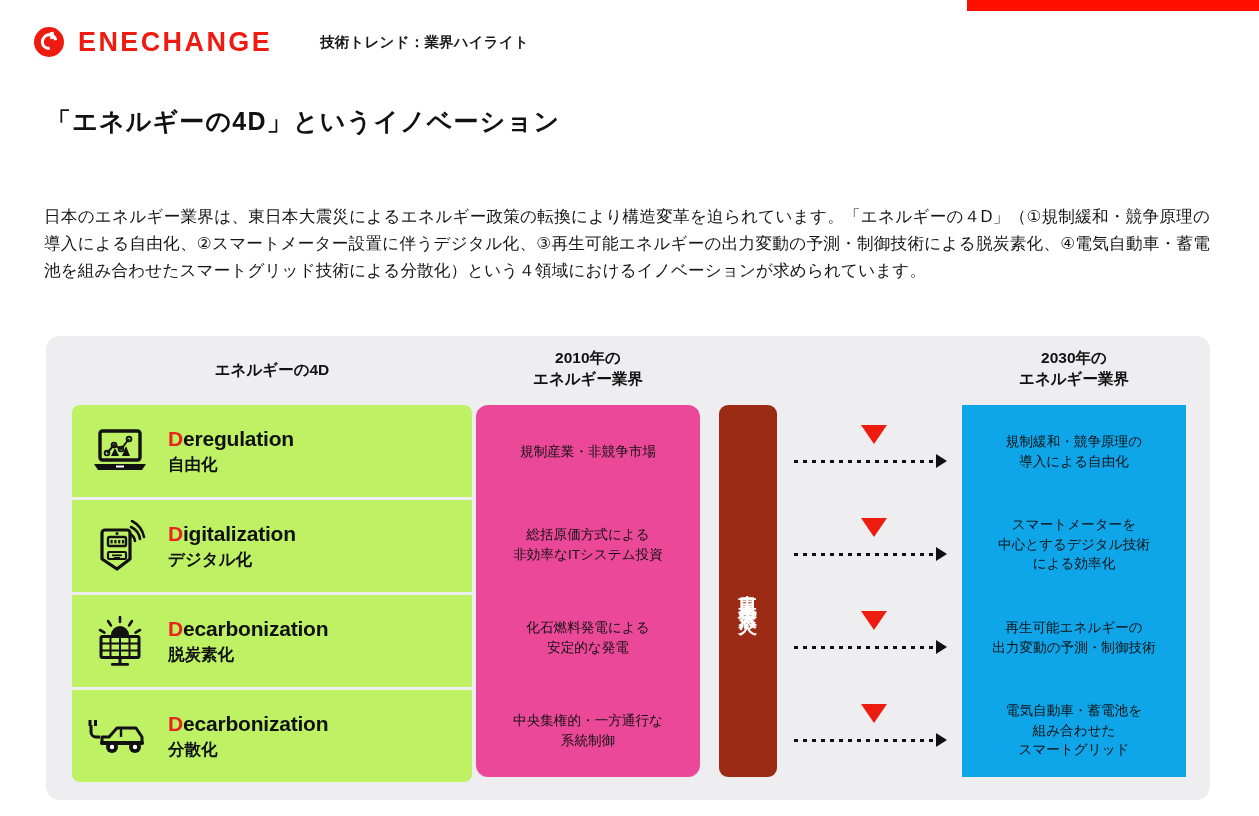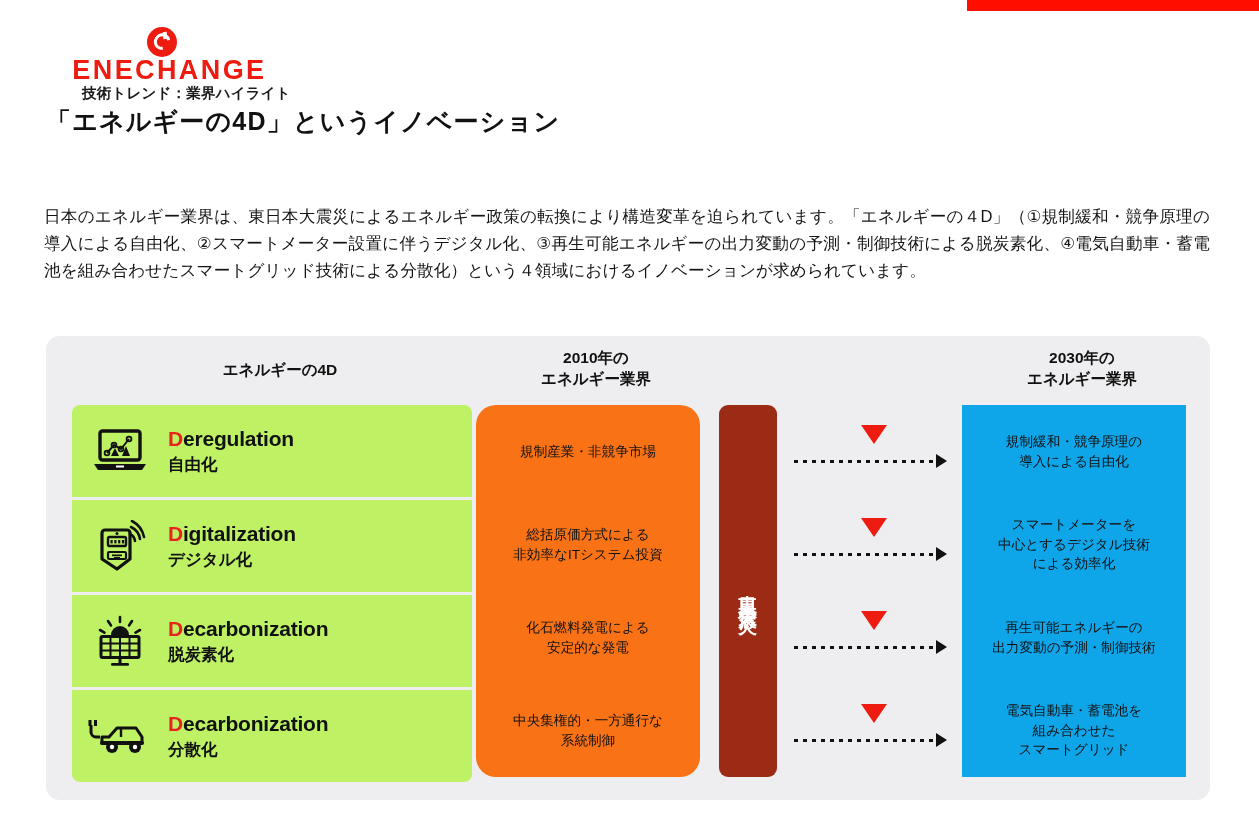--- a/index.html
+++ b/index.html
@@ -15,21 +15,21 @@
   
   .top-accent {
     position: absolute; top: 0; left: 967px;
     width: 292px; height: 11px;
     background: #ff0f00;
   }
 
   
   .header {
     position: absolute; top: 27px; left: 34px;
-    display: flex; align-items: center; flex-direction: column;
+    display: flex; align-items: center;
   }
   .logo-mark {
     width: 30px; height: 30px; border-radius: 50%;
     background: #ee1b10;
     position: relative; flex: 0 0 auto;
   }
   .logo-mark .ring {
     position: absolute; left: 7px; top: 6px;
     width: 16px; height: 17px;
     border: 3.5px solid #ffffff;
@@ -71,21 +71,21 @@
     letter-spacing: .1px;
   }
 
   
   .panel {
     position: absolute; left: 46px; top: 336px;
     width: 1164px; height: 464px;
     background: #eeeef0; border-radius: 14px;
   }
   .col-heads {
-    position: absolute; left: 8px; top: 10px; width: 100%; height: 56px; padding-left: 24px;
+    position: absolute; left: 0; top: 10px; width: 100%; height: 56px; padding-left: 24px;
   }
   .col-head {
     position: absolute; text-align: center;
     font-size: 15.5px; font-weight: 700; line-height: 1.35;
     color: #111;
   }
   .ch-4d   { left: 26px;  top: 14px; width: 400px; }
   .ch-2010 { left: 430px; top: 2px;  width: 224px; }
   .ch-2020 { left: 740px; top: 2px;  width: 216px; }
   .ch-2030 { left: 916px; top: 2px;  width: 224px; }
@@ -108,21 +108,21 @@
     font-size: 21px; font-weight: 700; line-height: 1.2;
     color: #111; letter-spacing: -.2px;
   }
   .eng .d { color: #e8251c; }
   .jpn { font-size: 16.5px; font-weight: 700; color: #111; margin-top: 2px; }
 
   
   .col2010 {
     position: absolute; left: 430px; top: 69px;
     width: 224px; height: 372px;
-    background: #f97316; border-radius: 20px;
+    background: #ec4899; border-radius: 12px;
   }
   .col2030 {
     position: absolute; left: 916px; top: 69px;
     width: 224px; height: 372px;
     background: #0ea5e9; border-radius: 0;
   }
   .cell {
     height: 93px; display: flex; align-items: center; justify-content: center;
     text-align: center; font-size: 13.6px; line-height: 1.45;
     color: #111; padding: 0 10px;

